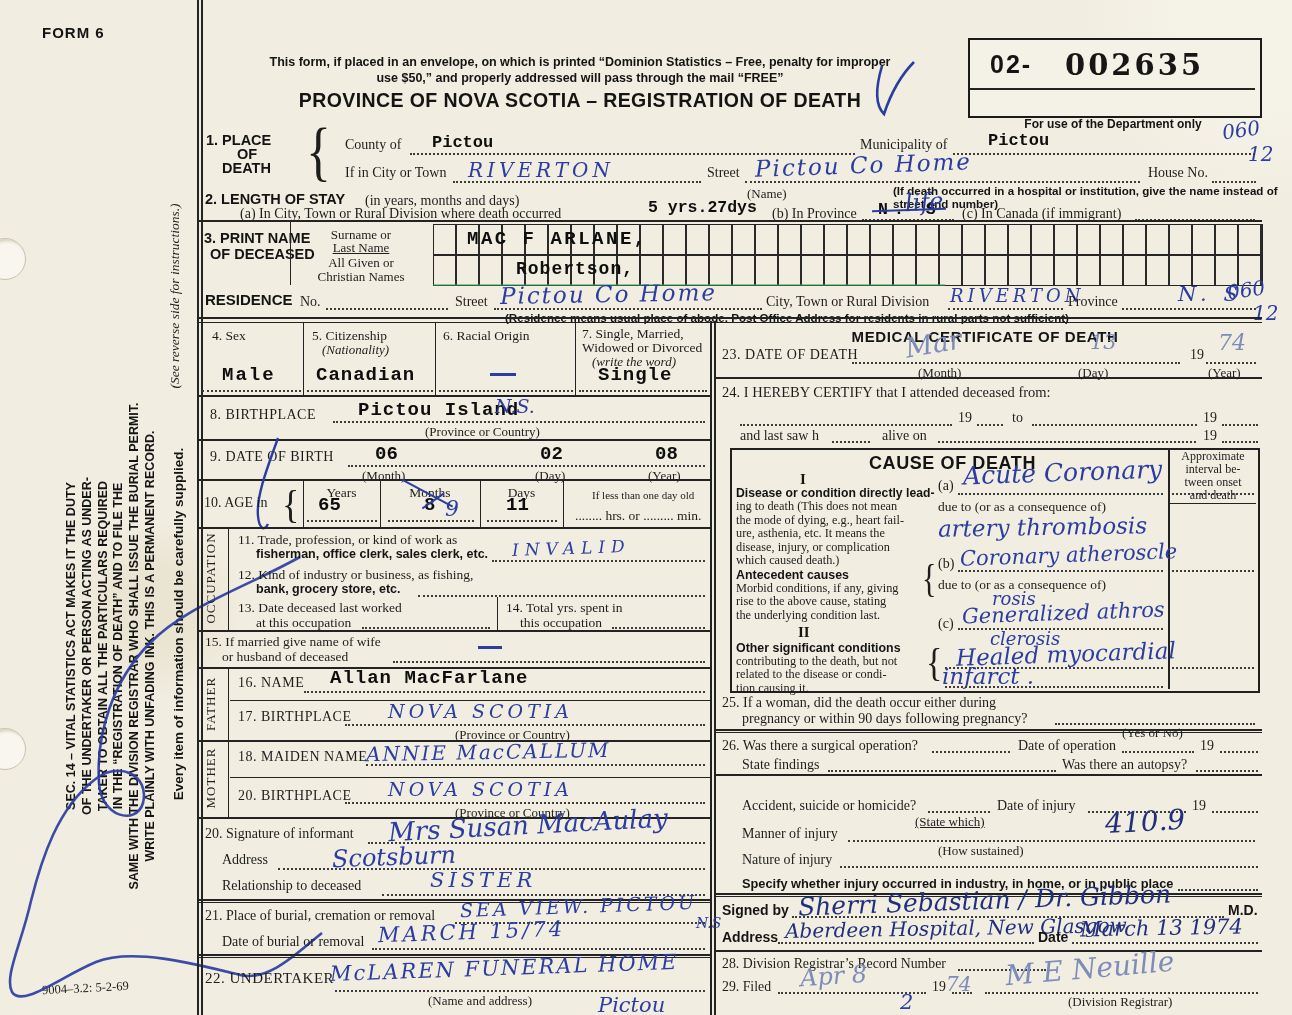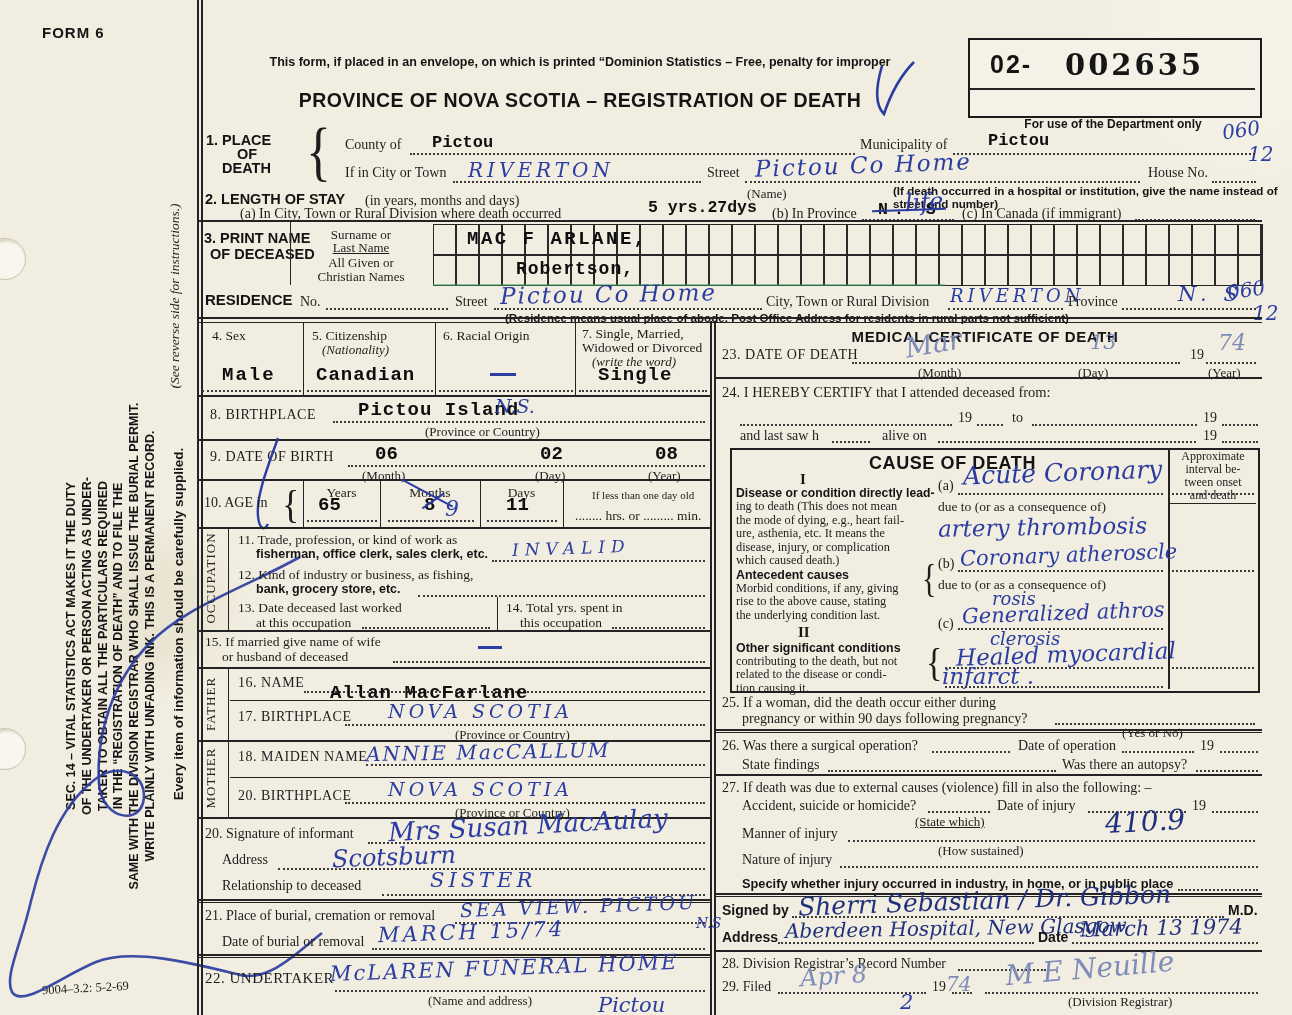--- a/index.html
+++ b/index.html
@@ -48,20 +48,21 @@
   <div class="abs ser" style="left:42px;top:981px;font-size:12.5px;transform:rotate(-3deg);">9004–3.2: 5-2-69</div>
 
   <svg class="abs" style="left:0px;top:545px;" width="330" height="470" viewBox="0 0 330 470">
     <path d="M300,12 C240,45 185,62 150,98 C112,136 96,190 99,238 C101,272 136,281 143,258 C150,230 118,214 93,236 C58,264 42,312 31,356 C21,400 4,432 12,447 C22,463 60,432 96,417 C133,402 200,420 240,430 C270,437 300,405 322,388" fill="none" stroke="#2b3da1" stroke-width="2.6" opacity="0.92"></path>
   </svg>
 
   <div class="abs ln" style="left:197px;top:0;width:1.6px;height:1015px;"></div>
   <div class="abs ln" style="left:201px;top:0;width:1.6px;height:1015px;"></div>
 
   <div class="abs got ctr" style="left:255px;top:55px;width:650px;font-size:12.5px;">This form, if placed in an envelope, on which is printed “Dominion Statistics – Free, penalty for improper</div>
+  <div class="abs got ctr" style="left:255px;top:71px;width:650px;font-size:12.5px;">use $50,” and properly addressed will pass through the mail “FREE”</div>
   <div class="abs got ctr" style="left:255px;top:89px;width:650px;font-size:19.5px;letter-spacing:.4px;">PROVINCE OF NOVA SCOTIA – REGISTRATION OF DEATH</div>
 
   <svg class="abs" style="left:868px;top:58px;" width="62" height="64" viewBox="0 0 62 64">
     <path d="M14,8 C8,28 6,46 16,56 C22,38 32,18 46,4" fill="none" stroke="#2b3da1" stroke-width="2.6"></path>
   </svg>
 
   <div class="abs" style="left:968px;top:38px;width:290px;height:76px;border:2.6px solid #1b1b1b;background:#f4f1e6;">
     <div class="abs ln" style="left:0;top:48px;width:285px;height:1.8px;"></div>
     <div class="abs got" style="left:20px;top:10px;font-size:25px;letter-spacing:2px;">02-</div>
     <div class="abs serb" style="left:95px;top:8px;font-size:29px;letter-spacing:3px;font-family:'DejaVu Serif',serif;">002635</div>
@@ -225,21 +226,21 @@
   <div class="abs ser" style="left:205px;top:634px;font-size:13.5px;">15. If married give name of wife</div>
   <div class="abs ser" style="left:222px;top:649px;font-size:13.5px;">or husband of deceased</div>
   <div class="abs dot" style="left:393px;top:661px;width:312px;"></div>
   <div class="abs" style="left:478px;top:646px;width:24px;height:2.6px;background:#2b3da1;"></div>
   <div class="abs ln" style="left:197px;top:667px;width:514px;height:1.5px;"></div>
 
   <div class="abs ln" style="left:228px;top:667px;width:1.4px;height:73px;"></div>
   <div class="abs rot ser ctr" style="left:203px;top:738px;width:68px;height:24px;font-size:13px;letter-spacing:1px;">FATHER</div>
   <div class="abs ser" style="left:238px;top:675px;font-size:14px;letter-spacing:.5px;">16. NAME</div>
   <div class="abs dot" style="left:304px;top:691px;width:401px;"></div>
-  <div class="abs typ" style="left:330px;top:682px;font-size:19px;letter-spacing:1px;">Allan MacFarlane</div>
+  <div class="abs typ" style="left:330px;top:667px;font-size:19px;letter-spacing:1px;">Allan MacFarlane</div>
   <div class="abs ln" style="left:230px;top:700px;width:481px;height:1px;"></div>
   <div class="abs ser" style="left:238px;top:709px;font-size:14px;letter-spacing:.5px;">17. BIRTHPLACE</div>
   <div class="abs dot" style="left:345px;top:724px;width:360px;"></div>
   <div class="abs hw hwp" style="left:388px;top:700px;font-size:19px;">NOVA SCOTIA</div>
   <div class="abs ser" style="left:455px;top:727px;font-size:13px;">(Province or Country)</div>
   <div class="abs ln" style="left:197px;top:740px;width:514px;height:1.5px;"></div>
 
   <div class="abs ln" style="left:228px;top:740px;width:1.4px;height:78px;"></div>
   <div class="abs rot ser ctr" style="left:203px;top:816px;width:76px;height:24px;font-size:13px;letter-spacing:1px;">MOTHER</div>
   <div class="abs ser" style="left:238px;top:749px;font-size:14px;letter-spacing:.5px;">18. MAIDEN NAME</div>
@@ -378,21 +379,20 @@
   <div class="abs ser" style="left:1018px;top:738px;font-size:14px;">Date of operation</div>
   <div class="abs dot" style="left:1122px;top:751px;width:72px;"></div>
   <div class="abs ser" style="left:1200px;top:738px;font-size:14px;">19</div>
   <div class="abs dot" style="left:1220px;top:751px;width:38px;"></div>
   <div class="abs ser" style="left:742px;top:757px;font-size:14px;">State findings</div>
   <div class="abs dot" style="left:828px;top:770px;width:228px;"></div>
   <div class="abs ser" style="left:1062px;top:757px;font-size:14px;">Was there an autopsy?</div>
   <div class="abs dot" style="left:1196px;top:770px;width:62px;"></div>
   <div class="abs ln" style="left:715px;top:774px;width:547px;height:1.5px;"></div>
 
-  <div class="abs ser" style="left:722px;top:780px;font-size:14px;">27. If death was due to external causes (violence) fill in also the following: –</div>
   <div class="abs ser" style="left:742px;top:798px;font-size:14px;">Accident, suicide or homicide?</div>
   <div class="abs dot" style="left:928px;top:811px;width:62px;"></div>
   <div class="abs ser" style="left:915px;top:814px;font-size:13px;text-decoration:underline;">(State which)</div>
   <div class="abs ser" style="left:997px;top:798px;font-size:14px;">Date of injury</div>
   <div class="abs dot" style="left:1088px;top:811px;width:98px;"></div>
   <div class="abs ser" style="left:1192px;top:798px;font-size:14px;">19</div>
   <div class="abs dot" style="left:1212px;top:811px;width:46px;"></div>
   <div class="abs ser" style="left:742px;top:826px;font-size:14px;">Manner of injury</div>
   <div class="abs dot" style="left:848px;top:840px;width:407px;"></div>
   <div class="abs ser" style="left:938px;top:843px;font-size:13px;">(How sustained)</div>

